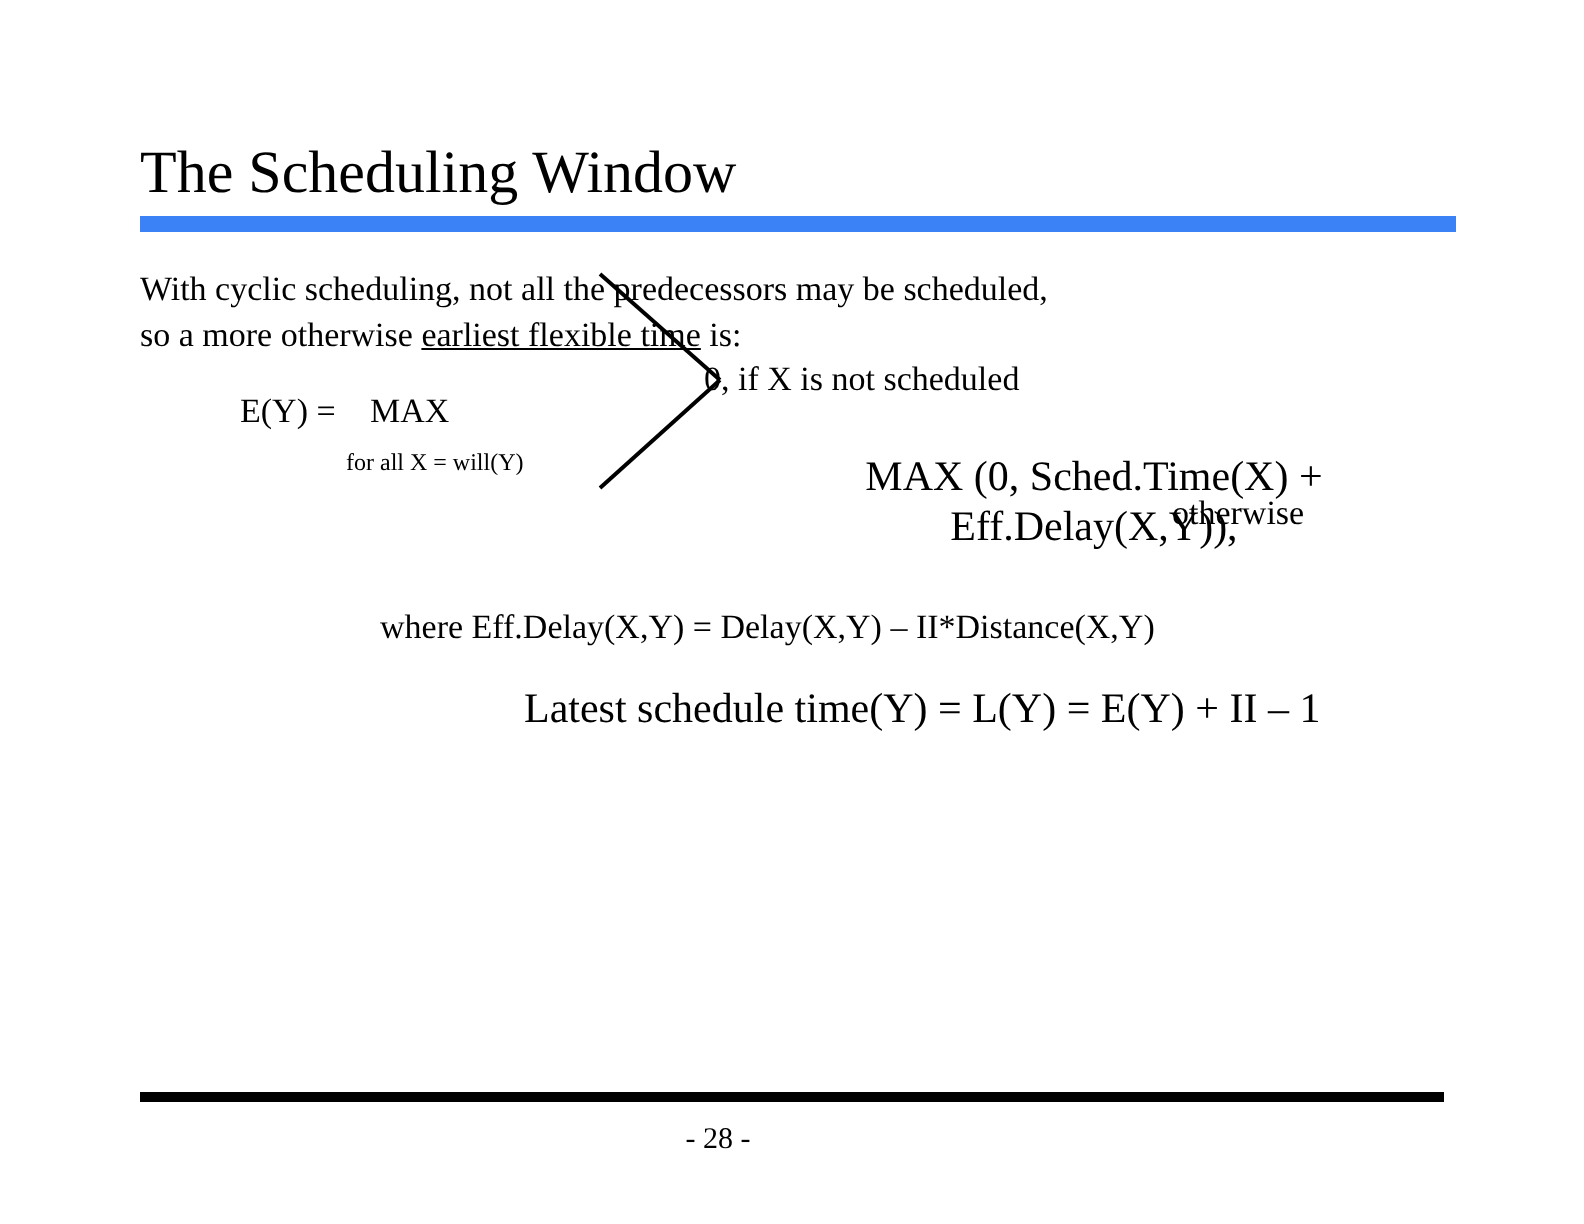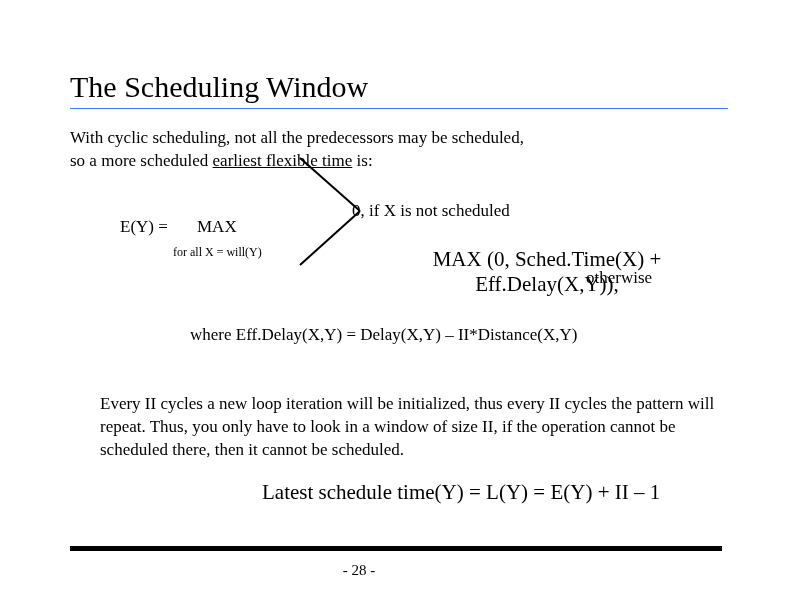--- a/index.html
+++ b/index.html
@@ -10,46 +10,45 @@
       font-family: Georgia, 'Times New Roman', serif;
       color: #000;
       position: relative;
     }
     .slide {
       padding: 70px 64px 0 70px;
     }
     .title {
       font-size: 30px;
       font-weight: normal;
-      border-bottom: 1px solid #3b82f6;
+      border-bottom: 8px solid #3b82f6;
       padding-bottom: 4px;
       margin-bottom: 18px;
     }
     .intro {
       font-size: 17px;
       line-height: 1.35;
-      margin-bottom: 28px;
       font-family: Liberation Serif, serif;
     }
     .intro .underlined {
       text-decoration: underline;
     }
     .formula-region {
       position: relative;
       height: 118px;
     }
     .ey {
       position: absolute;
       left: 50px;
       top: 16px;
       font-size: 17px;
     }
     .maxx {
       position: absolute;
-      left: 127px;
+      left: 115px;
       top: 16px;
       font-size: 17px;
     }
     .forall {
       position: absolute;
       left: 103px;
       top: 44px;
       font-size: 12px;
     }
     .case1 {
@@ -113,37 +112,36 @@
     }
   </style>
 </head>
 <body>
 
 <div class="slide">
   <h1 class="title">The Scheduling Window</h1>
 
   <div class="intro">
     <span>With cyclic scheduling, not all the predecessors may be scheduled,</span><br>
-    <span>so a more scheduled </span><span class="underlined">earliest flexible time</span><span> is:</span>
+    <span>so a more otherwise </span><span class="underlined">earliest flexible time</span><span> is:</span>
   </div>
 
   <div class="formula-region">
     <svg class="svg-lines" width="660" height="180">
       <line x1="230" y1="23" x2="290" y2="76" stroke="#000" stroke-width="2"></line>
       <line x1="230" y1="130" x2="290" y2="76" stroke="#000" stroke-width="2"></line>
     </svg>
     <div class="ey">E(Y) = </div>
     <div class="maxx">MAX</div>
     <div class="forall">for all X = will(Y)</div>
     <div class="case1">0, if X is not scheduled</div>
     <div class="case2">MAX (0, Sched.Time(X) + Eff.Delay(X,Y)),</div>
     <div class="case2b">otherwise</div>
   </div>
 
   <div class="where">where Eff.Delay(X,Y) = Delay(X,Y) – II*Distance(X,Y)</div>
 
-  <div class="para2">Every II cycles a new loop iteration will be initialized, thus every II cycles the pattern will repeat.  Thus, you only have to look in a window of size II, if the operation cannot be scheduled there, then it cannot be scheduled.</div>
 
   <div class="latest">Latest schedule time(Y) = L(Y) = E(Y) + II – 1</div>
 </div>
 
 <div class="footer-rule"></div>
 <div class="pagenum">- 28 -</div>
 
 </body></html>

